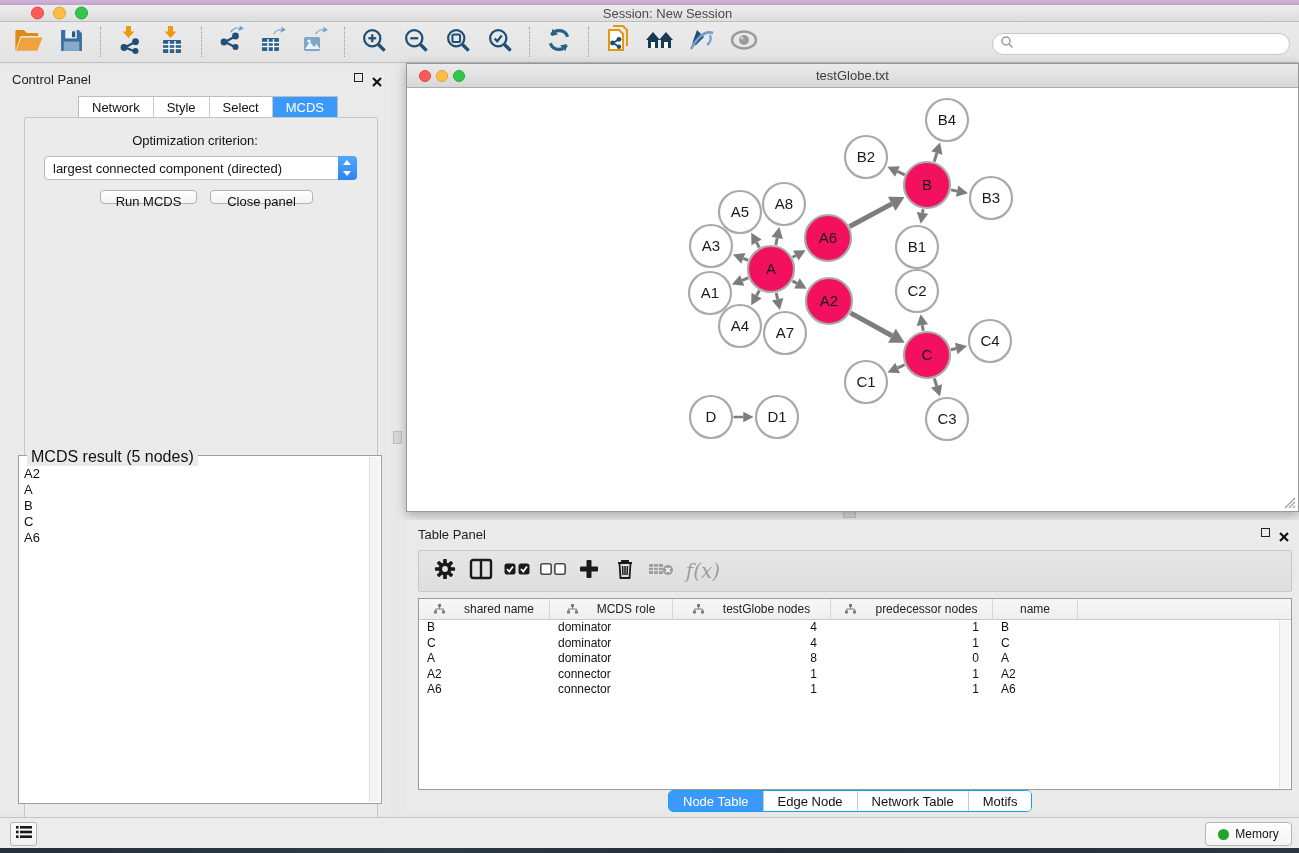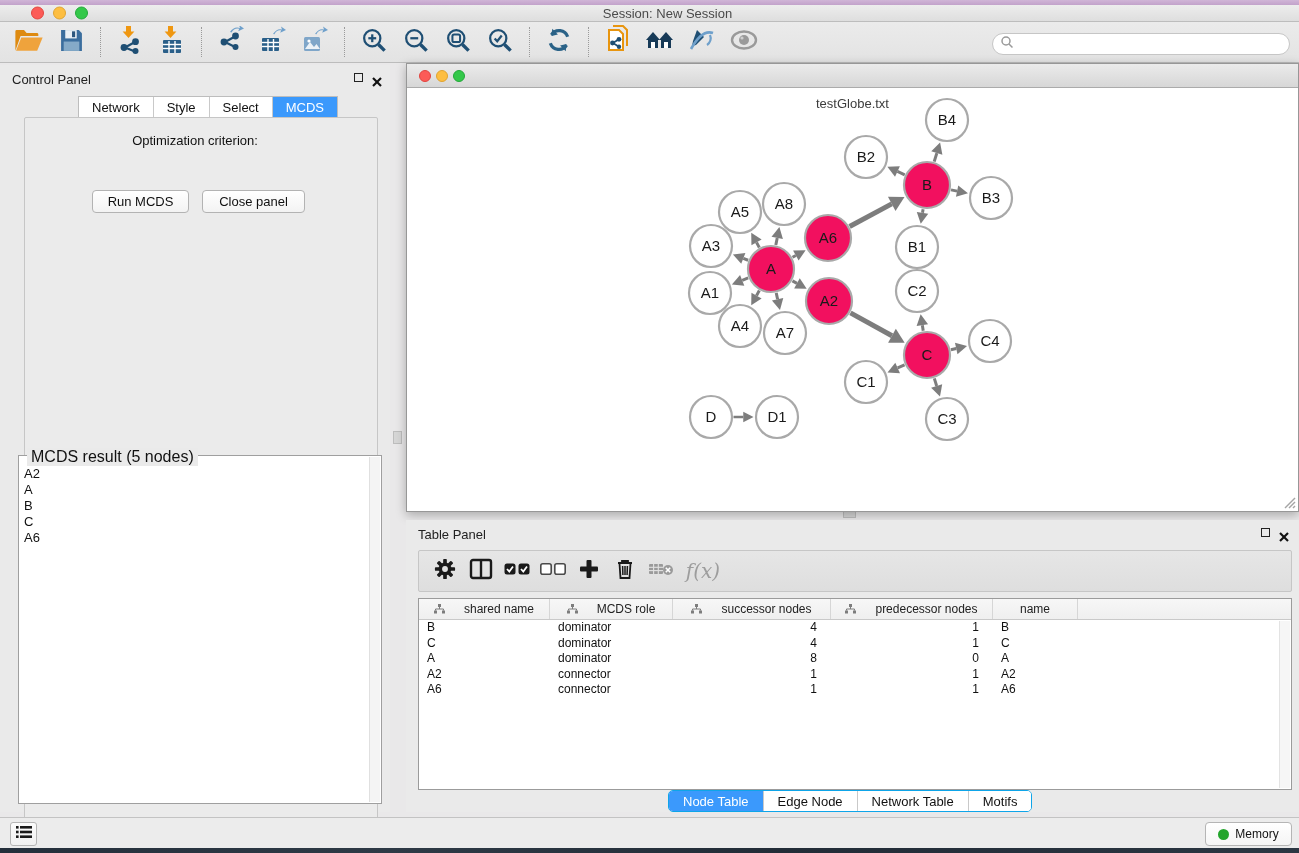--- a/index.html
+++ b/index.html
@@ -49,23 +49,23 @@
   .opt-label { position:absolute; left:0; width:100%; top:68px; text-align:center; font-size:13px; color:#111; }
   .dropdown { position:absolute; left:44px; top:91px; width:313px; height:24px; background:#fff;
     border:1px solid #b9b9b9; border-radius:4px; display:flex; align-items:center; }
   .dropdown .dval { flex:1; font-size:13px; padding-left:8px; color:#111; white-space:nowrap; overflow:hidden; }
   .stepper { width:19px; height:24px; margin-right:-1px; background:linear-gradient(#52a7fd,#2b84f6);
     border-radius:0 4px 4px 0; position:relative; }
   .stepper:before, .stepper:after { content:""; position:absolute; left:5px;
     border-left:4.5px solid transparent; border-right:4.5px solid transparent; }
   .stepper:before { top:4px; border-bottom:5px solid #fff; }
   .stepper:after  { bottom:4px; border-top:5px solid #fff; }
-  .cp-btn { position:absolute; height:23px; background:linear-gradient(#ffffff,#f3f3f3);
+  .cp-btn { position:absolute; height:14px; background:linear-gradient(#ffffff,#f3f3f3);
     border:1px solid #b3b3b3; border-radius:4px; font-size:13px; color:#111;
-    text-align:center; line-height:21px; }
+    text-align:center; line-height:21px;margin-left:8px; }
   .btn-run { left:92px; top:125px; width:97px; }
   .btn-close { left:202px; top:125px; width:103px; }
   .result-box { position:absolute; left:18px; top:390px; width:364px; height:349px;
     border:1px solid #9f9f9f; background:#fff; }
   .result-legend { position:absolute; left:8px; top:-8px; background:#eaeaea; padding:0 4px;
     font-size:16px; color:#111; }
   .result-list { position:absolute; inset:10px 13px 2px 2px; font-size:13px; line-height:16px; color:#111; }
   .result-item { padding-left:3px; }
   .result-scroll { position:absolute; top:1px; bottom:1px; right:1px; width:11px;
     background:#f4f4f4; border-left:1px solid #e0e0e0; }
@@ -76,21 +76,21 @@
   .hsplit { position:absolute; left:843px; top:511px; width:13px; height:7px;
     background:#d6d6d6; border:1px solid #bdbdbd; }
 
   
   .network-window { position:absolute; left:406px; top:63px; width:893px; height:449px;
     border:1px solid #979797; background:#fff; box-shadow:0 3px 10px rgba(0,0,0,.28); }
   .nw-titlebar { position:absolute; left:0; top:0; width:100%; height:24px;
     background:linear-gradient(#ebebeb,#d7d7d7); border-bottom:1px solid #ababab; }
   .nw-titlebar .tl { width:12px; height:12px; }
   .nw-titlebar .tl.red{left:12px} .nw-titlebar .tl.yellow{left:29px} .nw-titlebar .tl.green{left:46px}
-  .nw-title { position:absolute; width:100%; top:4px; text-align:center; font-size:13px; color:#3c3c3c;margin-top:28px; }
+  .nw-title { position:absolute; width:100%; top:4px; text-align:center; font-size:13px; color:#3c3c3c; }
   #network-svg { position:absolute; left:0; top:24px; }
   .grip { position:absolute; right:2px; bottom:2px; width:14px; height:14px; }
   .node-label { font-family:"Liberation Sans",sans-serif; font-size:15px; }
 
   
   .table-panel { position:absolute; left:406px; top:520px; width:893px; height:292px; background:#eaeaea; }
   .tp-wctl { right:10px; }
   .tp-toolbar { position:absolute; left:12px; top:30px; width:874px; height:42px;
     background:linear-gradient(#e6e6e6,#dedede); border:1px solid #c6c6c6; border-radius:2px;
     display:flex; align-items:center; padding-left:8px; }
@@ -328,20 +328,24 @@
       </span>
     </div>
     <div class="ctabs" id="control-tabs">
         <div class="ctab">Network</div>
         <div class="ctab">Style</div>
         <div class="ctab">Select</div>
         <div class="ctab active">MCDS</div>
       </div>
     <div class="cp-content"></div>
     <div class="opt-label">Optimization criterion:</div>
+    <div class="dropdown">
+      <span class="dval">largest connected component (directed)</span>
+      <span class="stepper"></span>
+    </div>
     <div class="cp-btn btn-run">Run MCDS</div>
     <div class="cp-btn btn-close">Close panel</div>
     <div class="result-box">
       <span class="result-legend">MCDS result (5 nodes)</span>
       <div class="result-list" id="result-list">
           <div class="result-item">A2</div>
           <div class="result-item">A</div>
           <div class="result-item">B</div>
           <div class="result-item">C</div>
           <div class="result-item">A6</div>
@@ -575,21 +579,21 @@
                 <rect x="0" y="6.5" width="3" height="3"></rect>
                 <rect x="8" y="6.5" width="3" height="3"></rect>
               </g>
               <g stroke="#7d7d7d" stroke-width="1">
                 <line x1="5.5" y1="3" x2="5.5" y2="5"></line>
                 <line x1="1.5" y1="5" x2="9.5" y2="5"></line>
                 <line x1="1.5" y1="5" x2="1.5" y2="6.5"></line>
                 <line x1="9.5" y1="5" x2="9.5" y2="6.5"></line>
               </g>
             </svg>
-            <span>successor nodes</span>
+            <span>testGlobe nodes</span>
           </div>
           <div class="hcell" style="width: 162px;">
             <svg width="11" height="10" viewBox="0 0 11 10">
               <g fill="#7d7d7d">
                 <rect x="4" y="0" width="3" height="3"></rect>
                 <rect x="0" y="6.5" width="3" height="3"></rect>
                 <rect x="8" y="6.5" width="3" height="3"></rect>
               </g>
               <g stroke="#7d7d7d" stroke-width="1">
                 <line x1="5.5" y1="3" x2="5.5" y2="5"></line>

